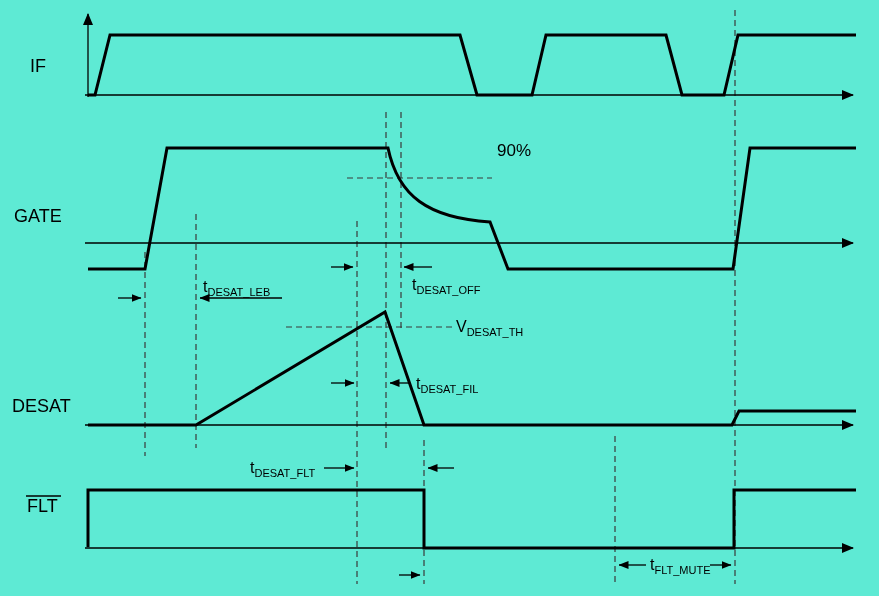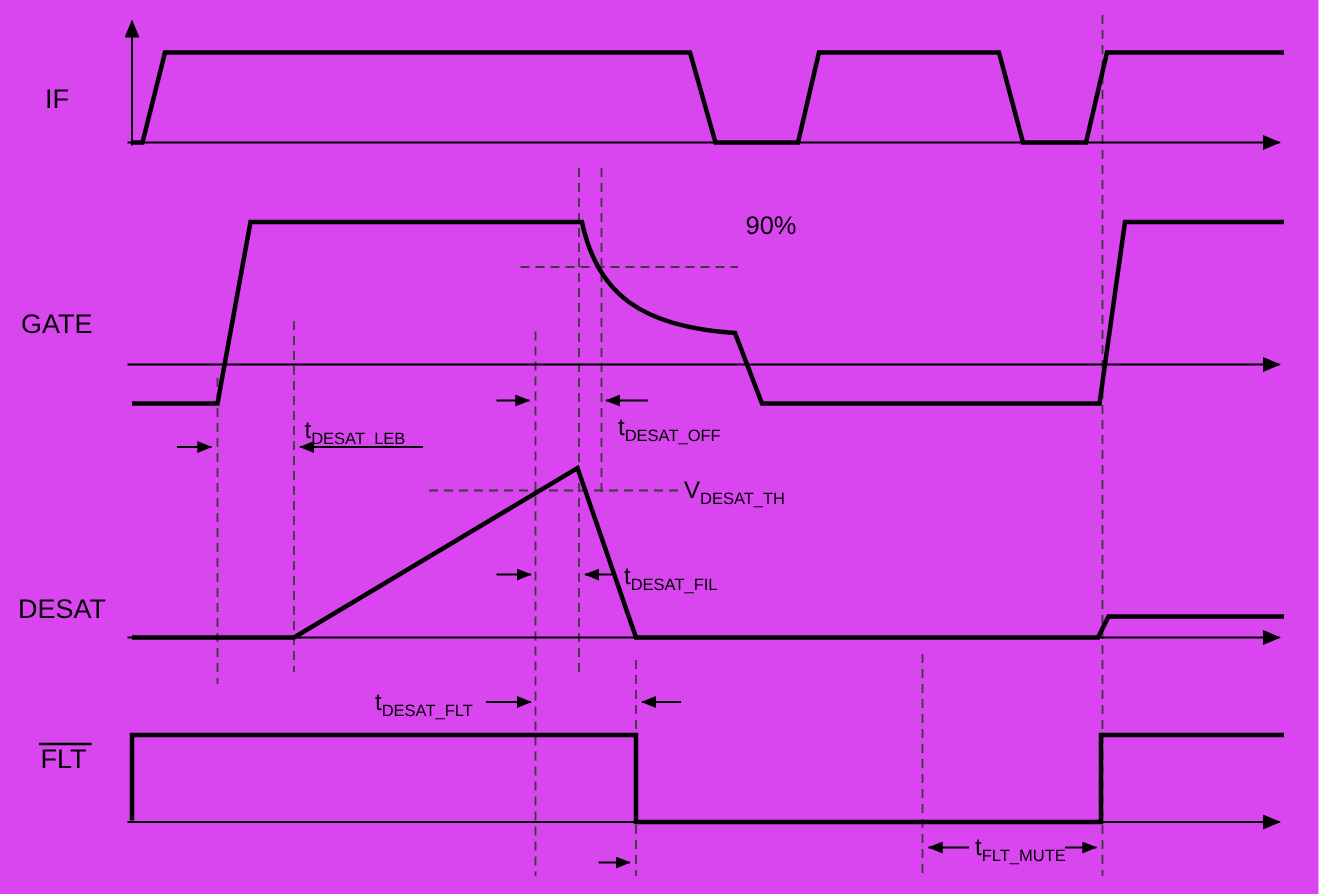--- a/index.html
+++ b/index.html
@@ -3,21 +3,21 @@
 <meta charset="utf-8">
 <style>
   html, body {
     margin: 0;
     padding: 0;
     background: #ffffff;
   }
   .stage {
     width: 879px;
     height: 596px;
-    background: #d946ef;
+    background: #5eead4;
     position: relative;
     overflow: hidden;
   }
   svg text {
     font-family: "Liberation Sans", sans-serif;
     fill: #000000;
   }
   .signal-label { font-size: 18px; font-weight: 400; }
   .plain-label  { font-size: 17px; }
   .ann-main     { font-size: 16px; }

